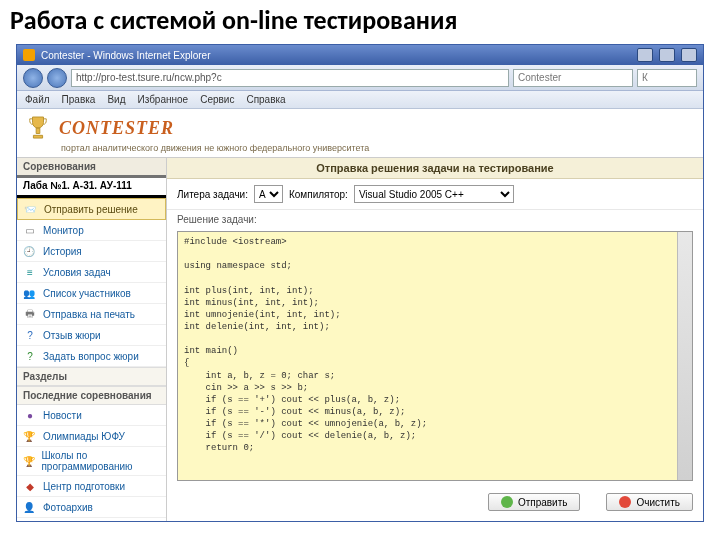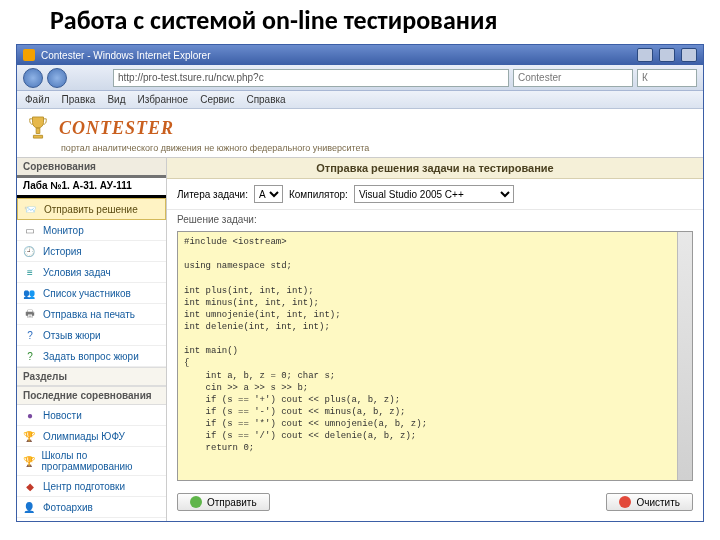--- a/index.html
+++ b/index.html
@@ -10,21 +10,20 @@
     width: 720px;
     height: 540px;
     overflow: hidden;
   }
   .page-title {
     font-family: Calibri, sans-serif;
     font-size: 26px;
     font-weight: bold;
     padding: 4px 10px;
     color: #000;
-    margin-left: 40px;
   }
   .browser {
     margin: 4px 16px;
     border: 1px solid #3b5ea6;
     background: #e8eef8;
     height: 478px;
     display: flex;
     flex-direction: column;
   }
   .titlebar {
@@ -67,21 +66,20 @@
   .addr {
     flex: 1;
     height: 18px;
     background: #fff;
     border: 1px solid #9aa;
     padding: 1px 4px;
     font-size: 10px;
     color: #555;
     display: flex;
     align-items: center;
-    margin-left: 42px;
   }
   .searchbox {
     width: 120px; height: 18px;
     background: #fff;
     border: 1px solid #9aa;
     font-size: 10px;
     padding: 1px 4px;
     display: flex;
     align-items: center;
     color: #777;
@@ -239,21 +237,21 @@
     content: "";
     position: absolute;
     right: 0; top: 0; bottom: 0;
     width: 14px;
     background: linear-gradient(#e8e8e8, #d0d0d0);
     border-left: 1px solid #bbb;
   }
   .btn-row {
     padding: 6px 10px 10px 10px;
     display: flex;
-    justify-content: space-between;
+    justify-content: flex-end;
     gap: 26px;
   }
   .btn {
     display: inline-flex;
     align-items: center;
     gap: 5px;
     padding: 2px 12px;
     background: linear-gradient(#fdfdfd, #e6e6e6);
     border: 1px solid #999;
     border-radius: 2px;

